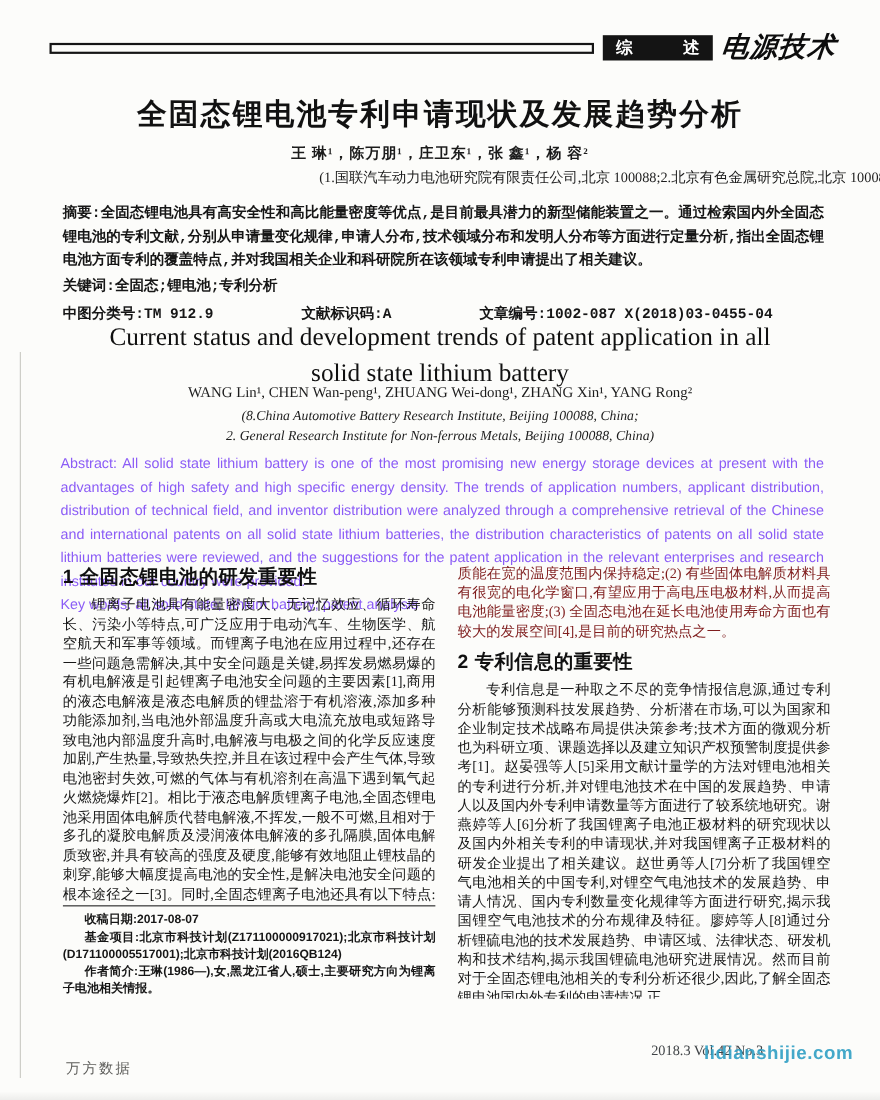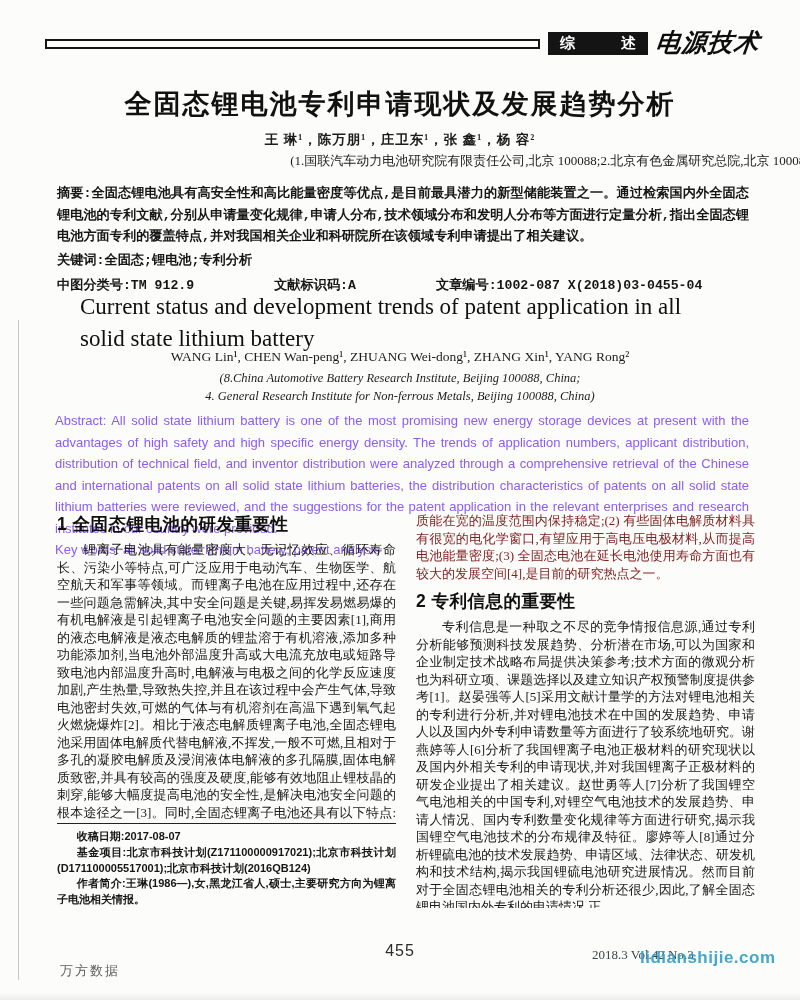--- a/index.html
+++ b/index.html
@@ -33,21 +33,21 @@
   .authors-zh { position:absolute; top:131px; left:0; width:100%; text-align:center;
     font-weight:bold; font-size:13.5px; letter-spacing:1px; }
   .affil-zh { position:absolute; top:152px; left:16px; width:100%; text-align:right; font-size:13px; }
 
   .abs-block { position:absolute; top:183px; left:57px; width:692px;
     font-family:Liberation Mono, monospace; font-weight:600; color:#161616; }
   .abs-zh { font-size:13.2px; line-height:21.5px; text-align:justify; }
   .kw-zh { font-size:13.2px; margin-top:3px; }
   .meta-row { display:flex; gap:80px; margin-top:7px; font-size:13.2px; white-space:nowrap; }
 
-  .title-en { position:absolute; top:291px; left:80px; width:640px; 
+  .title-en { position:absolute; top:291px; left:80px; width:640px; text-align:center;
     font-size:23px; line-height:32px; color:#101010; }
   .authors-en { position:absolute; top:349px; left:0; width:100%; text-align:center; font-size:13.5px; }
   .affil-en { position:absolute; top:369px; left:0; width:100%; text-align:center;
     font-style:italic; font-size:12.5px; line-height:18px; }
 
   .abs-en-block { position:absolute; top:410px; left:55px; width:694px;
     font-family:"Liberation Sans", sans-serif; color:#8b5cf6; }
   .abs-en { font-size:13px; line-height:21.6px; text-align:justify; }
   .kw-en { font-size:13px; margin-top:2px; }
 
@@ -100,21 +100,21 @@
       <span>中图分类号:TM 912.9</span>
       <span>文献标识码:A</span>
       <span>文章编号:1002-087 X(2018)03-0455-04</span>
     </div>
   </div>
 
   <div class="title-en">Current status and development trends of patent application in all solid state lithium battery</div>
   <div class="authors-en">WANG Lin¹, CHEN Wan-peng¹, ZHUANG Wei-dong¹, ZHANG Xin¹, YANG Rong²</div>
   <div class="affil-en">
     <div>(8.China Automotive Battery Research Institute, Beijing 100088, China;</div>
-    <div>4. General Research Institute for Non-ferrous Metals, Beijing 100088, China)</div>
+    <div>2. General Research Institute for Non-ferrous Metals, Beijing 100088, China)</div>
   </div>
 
   <div class="abs-en-block">
     <div class="abs-en">Abstract:  All solid state lithium battery is one of the most promising new energy storage devices at present with the advantages of high safety and high specific energy density. The trends of application numbers, applicant distribution, distribution of technical field,  and inventor distribution were analyzed through a comprehensive retrieval of the Chinese and international patents on all solid state lithium batteries,  the distribution characteristics of patents on all solid state lithium batteries were reviewed,  and the suggestions for the patent application in the relevant enterprises and research institutes in our country were provided.</div>
     <div class="kw-en">Key words: all solid state; lithium battery; patent analysis</div>
   </div>
 
   <div class="columns">
 
     <div class="col">
@@ -130,18 +130,17 @@
     </div>
 
     <div class="col">
       <p class="cont-zh">质能在宽的温度范围内保持稳定;(2) 有些固体电解质材料具有很宽的电化学窗口,有望应用于高电压电极材料,从而提高电池能量密度;(3) 全固态电池在延长电池使用寿命方面也有较大的发展空间[4],是目前的研究热点之一。</p>
       <h2 class="sec-heading sec2-heading">2  专利信息的重要性</h2>
       <p class="body-zh">专利信息是一种取之不尽的竞争情报信息源,通过专利分析能够预测科技发展趋势、分析潜在市场,可以为国家和企业制定技术战略布局提供决策参考;技术方面的微观分析也为科研立项、课题选择以及建立知识产权预警制度提供参考[1]。赵晏强等人[5]采用文献计量学的方法对锂电池相关的专利进行分析,并对锂电池技术在中国的发展趋势、申请人以及国内外专利申请数量等方面进行了较系统地研究。谢燕婷等人[6]分析了我国锂离子电池正极材料的研究现状以及国内外相关专利的申请现状,并对我国锂离子正极材料的研发企业提出了相关建议。赵世勇等人[7]分析了我国锂空气电池相关的中国专利,对锂空气电池技术的发展趋势、申请人情况、国内专利数量变化规律等方面进行研究,揭示我国锂空气电池技术的分布规律及特征。廖婷等人[8]通过分析锂硫电池的技术发展趋势、申请区域、法律状态、研发机构和技术结构,揭示我国锂硫电池研究进展情况。然而目前对于全固态锂电池相关的专利分析还很少,因此,了解全固态锂电池国内外专利的申请情况,正</p>
     </div>
 
   </div>
 
-  <div class="page-number">455</div>
   <div class="wanfang">万方数据</div>
   <div class="issue-info">2018.3 Vol.42 No.3</div>
   <div class="site-watermark" style="color: rgb(47, 159, 196);">lidianshijie.com</div>
 
 </div>
 
 </body></html>

